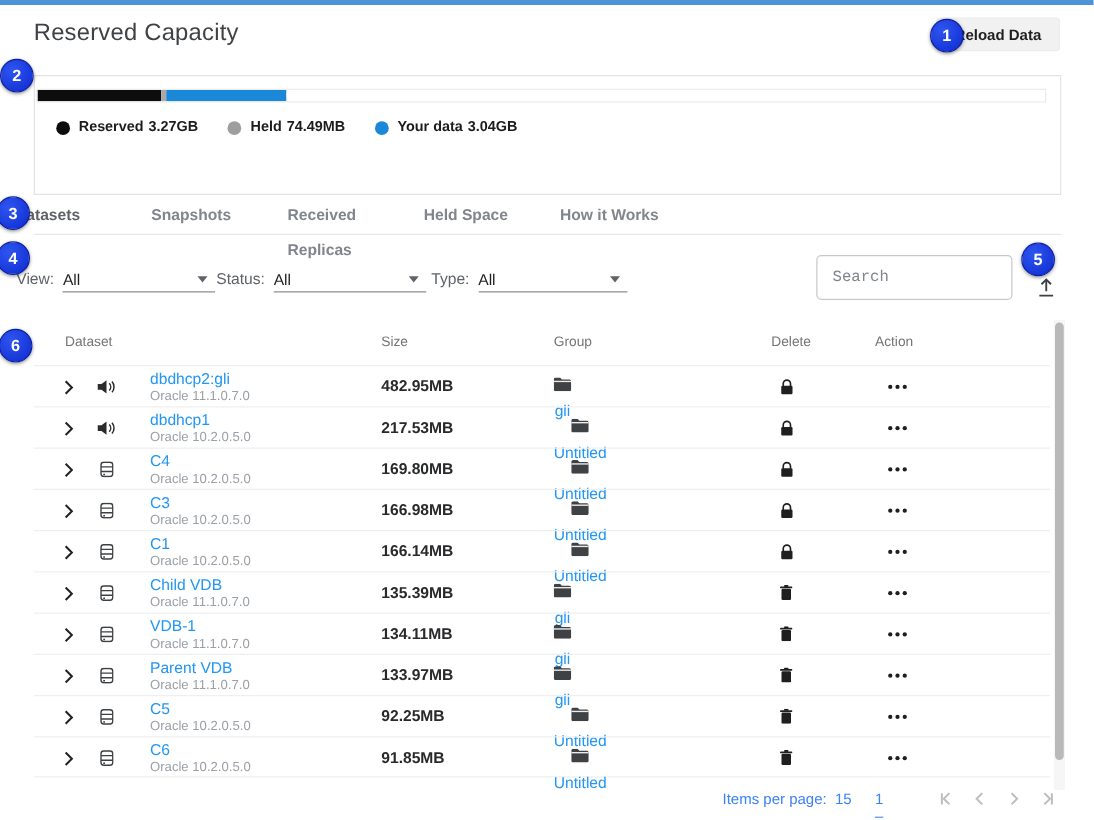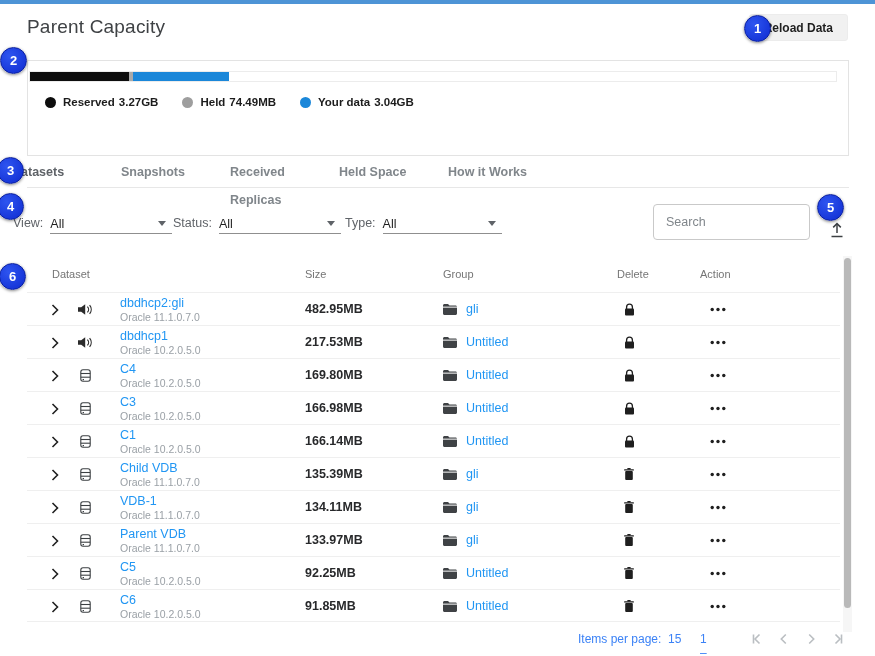--- a/index.html
+++ b/index.html
@@ -34,39 +34,39 @@
   .filter-group { position:absolute; top:214px; display:flex; align-items:flex-start; }
   .f-label { font-size:12.5px; color:#5f6368; margin-right:7px; line-height:18px; }
   .f-control { border-bottom:1px solid #8f8f8f; height:20px; display:flex; align-items:center;
     justify-content:space-between; cursor:pointer; }
   .f-value { font-size:12.5px; color:#1f1f1f; }
   .caret { width:0; height:0; border-left:4px solid transparent; border-right:4px solid transparent;
     border-top:5px solid #5f6368; margin-right:6px; }
 
   .search-box { position:absolute; left:653px; top:204px; width:157px; height:36px;
     border:1px solid #c9c9c9; border-radius:4px; background:#fff; padding:0 12px; font-size:12.5px;
-    color:#333; font-family:Liberation Sans, sans-serif; outline:none; }
+    color:#333; font-family:Liberation Mono, monospace; outline:none; }
   .search-box::placeholder { color:#80868b; }
 
   .export-btn { position:absolute; left:828px; top:221px; width:18px; height:18px; cursor:pointer; }
 
   
   .table { position:absolute; left:27px; top:255px; width:813px; }
   .t-head { position:relative; height:37px; }
   .t-head span { position:absolute; top:13px; font-size:11px; color:#757575; }
   .h-dataset { left:25px; } .h-size { left:278px; } .h-group { left:416px; }
   .h-delete { left:590px; } .h-action { left:673px; }
   .t-row { position:relative; height:33px; border-top:1px solid #efefef; }
   .c-chevron { position:absolute; left:24px; top:11px; cursor:pointer; display:flex; }
   .c-type { position:absolute; left:50px; top:10px; width:16px; display:flex; justify-content:center; }
   .c-name { position:absolute; left:93px; top:3px; }
   .name-link { display:block; font-size:12.5px; font-weight:500; color:#2196f3; text-decoration:none; cursor:pointer; }
   .name-sub { display:block; font-size:10.5px; color:#9aa0a6; margin-top:1px; }
   .c-size { position:absolute; left:278px; top:9px; font-size:12.5px; font-weight:700; color:#28292b; }
-  .c-group { position:absolute; left:416px; top:9px; display:flex; align-items:center; gap:9px; }
+  .c-group { position:absolute; left:416px; top:9px; display:flex; align-items:center; gap:9px;flex-direction:column; }
   .group-link { font-size:12.5px; font-weight:500; color:#2196f3; cursor:pointer; }
   .c-delete { position:absolute; left:597px; top:10px; cursor:pointer; display:flex; }
   .c-action { position:absolute; left:683px; top:14px; cursor:pointer; display:flex; }
   .icon-dsource, .icon-vdb, .icon-lock, .icon-trash { display:none; }
   .type-dsource .icon-dsource { display:block; }
   .type-vdb .icon-vdb { display:block; }
   .del-lock .icon-lock { display:block; }
   .del-trash .icon-trash { display:block; }
   .t-row:last-child { border-bottom:1px solid #efefef; }
 
@@ -92,21 +92,21 @@
   .co-3 { left:-3px; top:157px; } .co-4 { left:-3px; top:193px; }
   .co-5 { left:817px; top:194px; } .co-6 { left:-1px; top:263px; }
 </style>
 </head>
 <body>
 
 <div class="stage">
 
   <div class="topbar" style="background: rgb(77, 148, 214);"></div>
 
-  <div class="page-title">Parent Capacity</div>
+  <div class="page-title">Reserved Capacity</div>
 
   <button class="reload-btn">Reload Data</button>
 
   <div class="cap-card">
     <div class="cap-bar">
       <div class="cap-seg" style="width: 12.3%; background: rgb(13, 13, 13);"></div>
       <div class="cap-seg" style="width: 0.45%; background: rgb(169, 169, 169);"></div>
       <div class="cap-seg" style="width: 12%; background: rgb(27, 135, 217);"></div>
     </div>
     <div class="cap-legend">

